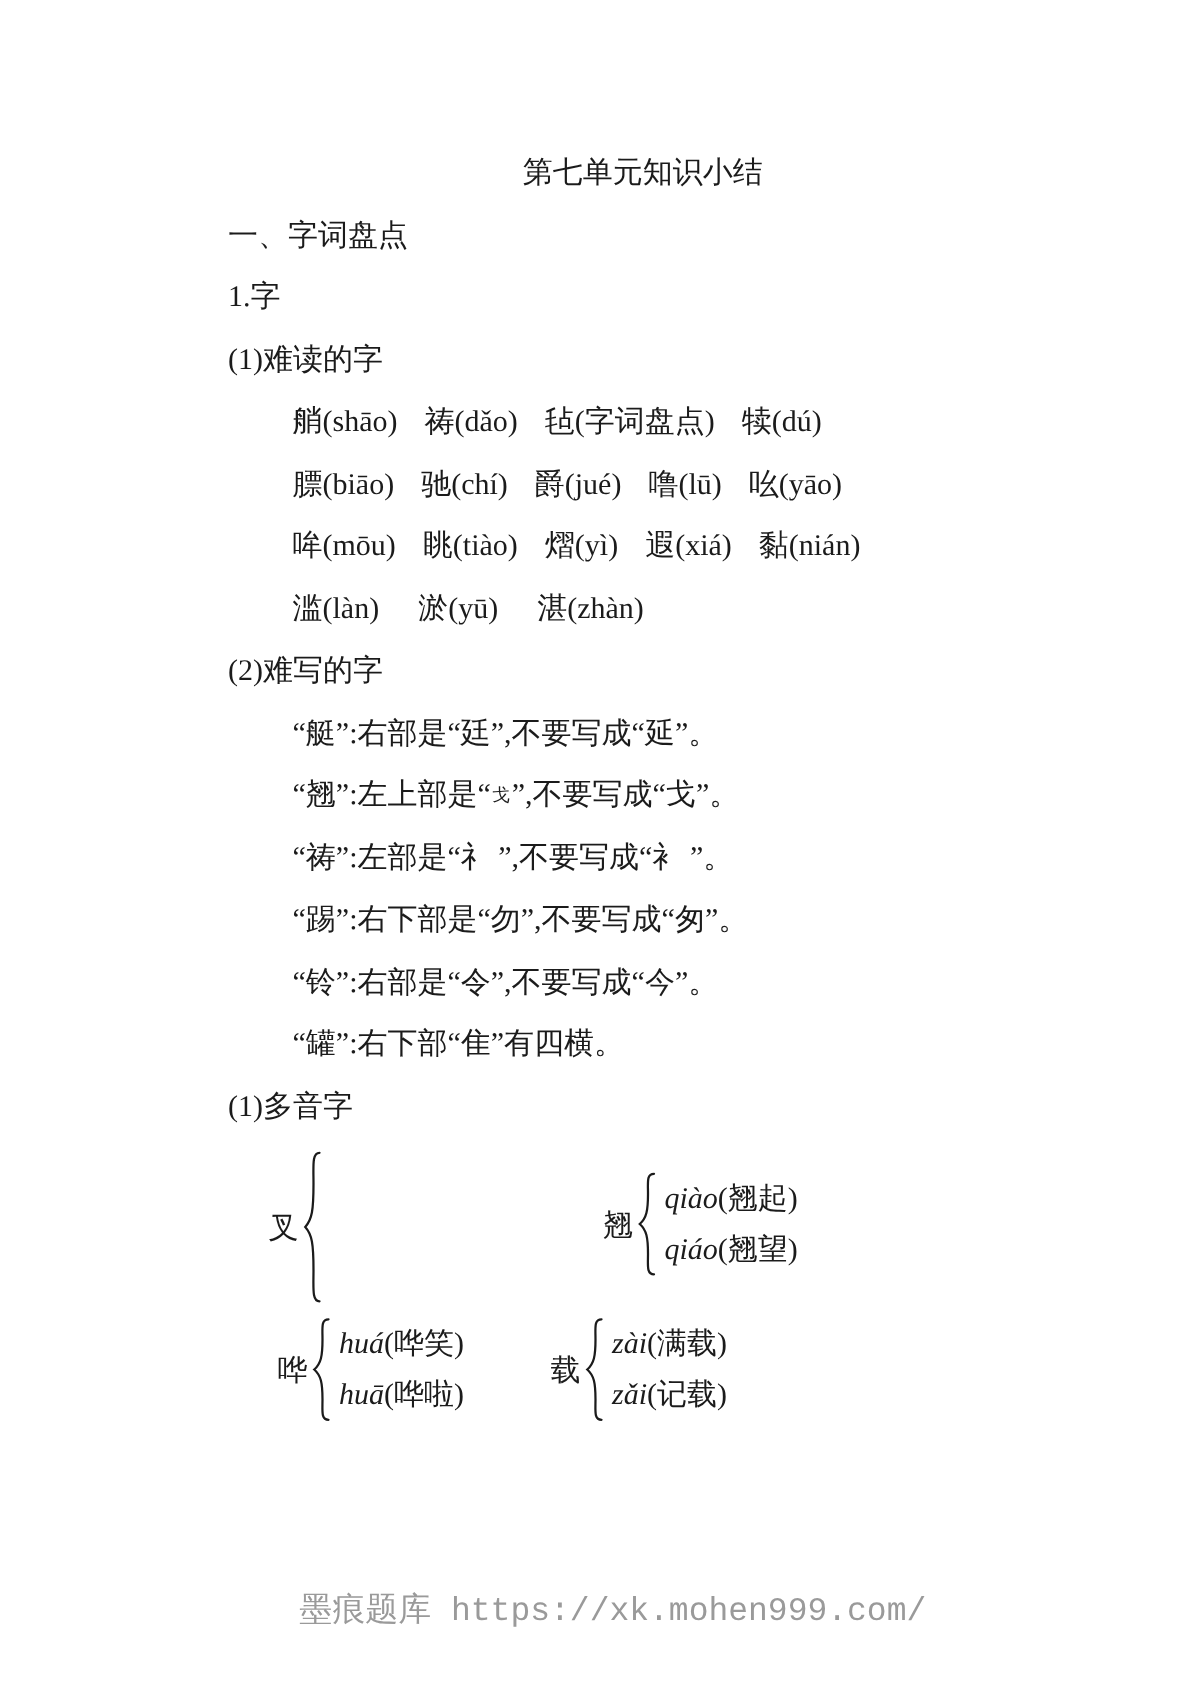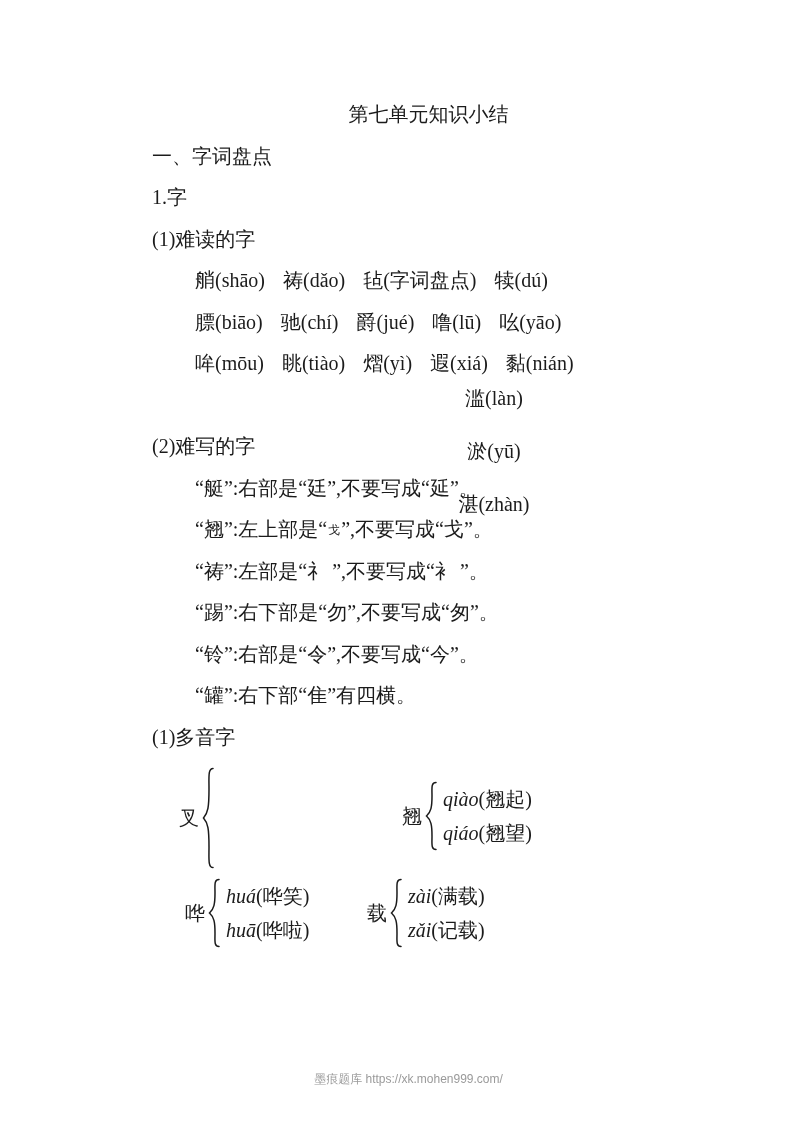--- a/index.html
+++ b/index.html
@@ -9,39 +9,39 @@
     background:#ffffff;
     font-family:"Liberation Serif","DejaVu Serif",serif;
     font-size:20px;color:#1b1b1b;
     overflow:hidden;
   }
   .content{padding:94px 0 0 120px;margin-left:32px;}
   .line{height:41.5px;display:flex;align-items:center;white-space:nowrap;}
   .title-line{margin-left:-120px;width:793px;justify-content:center;}
   .indent{padding-left:43px;}
   .chars-row{gap:18px;}
-  .row4{gap:26px;flex-direction:column;}
+  .row4{gap:26px;}
   .small-glyph{font-size:12px;line-height:1;padding:0 1px;}
   
   .poly-area{position:relative;height:242px;}
   .pgroup{position:absolute;display:flex;align-items:center;}
   .pg1{left:27px;top:9px;}
   .pg2{left:250px;top:23px;}
   .pg3{left:33px;top:120px;}
   .pg4{left:215px;top:120px;}
   .pchar{margin-right:2px;}
   .brace{display:flex;align-items:center;}
   .readings{display:flex;flex-direction:column;margin-left:5px;}
   .reading{height:34px;line-height:34px;white-space:nowrap;}
   .reading i{font-style:italic;font-family:"Liberation Serif","DejaVu Serif",serif;}
   .footer{
     position:absolute;left:0;right:0;bottom:34px;
     text-align:center;
-    font-family:Liberation Sans, sans-serif;
-    font-size:12px;color:#9a9a9a;padding-left:24px;
+    font-family:Liberation Mono, monospace;
+    font-size:22px;color:#9a9a9a;padding-left:24px;
   }
 </style>
 </head>
 <body>
 
 <div class="page">
   <div class="content">
 
     <div class="line title-line">第七单元知识小结</div>
 

